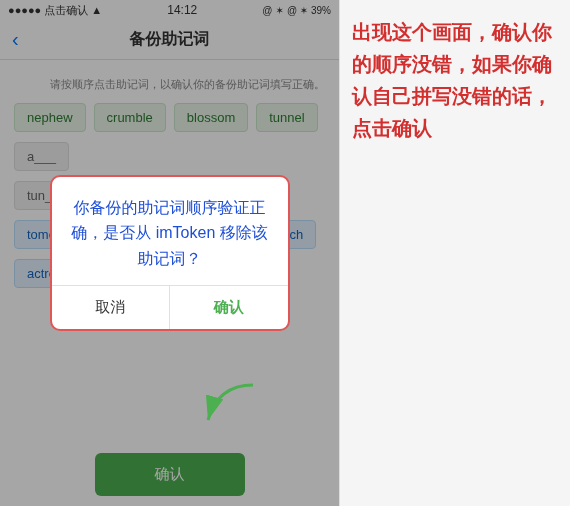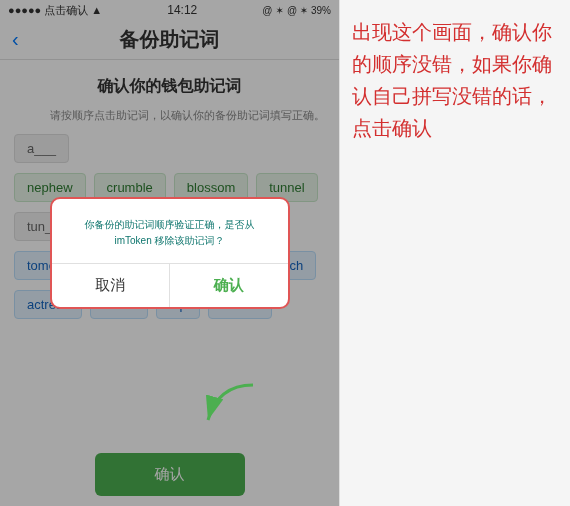--- a/index.html
+++ b/index.html
@@ -49,21 +49,21 @@
       position: relative;
     }
     .nav-back {
       position: absolute;
       left: 12px;
       font-size: 20px;
       color: #007aff;
       cursor: pointer;
     }
     .nav-title {
-      font-size: 20px;
+      font-size: 16px;
       font-weight: 600;
       color: #333;
     }
 
     
     .main-content {
       flex: 1;
       padding: 16px 14px 10px;
       display: flex;
       flex-direction: column;
@@ -147,22 +147,22 @@
       overflow: hidden;
       border: 2.5px solid #e05555;
     }
 
     .dialog-body {
       padding: 18px 16px 14px;
       text-align: center;
     }
 
     .dialog-message {
-      font-size: 10px;
-      color: #0f766e;
+      font-size: 16px;
+      color: #1d4ed8;
       line-height: 1.6;
     }
 
     .dialog-actions {
       display: flex;
       border-top: 1px solid #e0e0e0;
     }
 
     .dialog-btn {
       flex: 1;
@@ -201,21 +201,21 @@
       padding: 16px 12px;
       display: flex;
       flex-direction: column;
       gap: 8px;
     }
 
     .annotation-text {
       font-size: 20px;
       color: #d32f2f;
       line-height: 1.6;
-      font-weight: 400;
+      font-weight: 700;
       text-align: left;
     }
   </style>
 </head>
 <body>
 
 <div class="phone-section">
 
   <div class="status-bar">
     <div class="status-left">
@@ -230,32 +230,31 @@
       <span>@ ✶ 39%</span>
     </div>
   </div>
 
   <div class="nav-bar">
     <span class="nav-back">‹</span>
     <span class="nav-title">备份助记词</span>
   </div>
 
   <div class="main-content">
-    <div class="page-heading">确认你的钱包助记词</div>
     <div class="page-subtitle">请按顺序点击助记词，以确认你的备份助记词填写正确。</div>
-
-    <div class="word-row">
-      <div class="word-tag grey">a___</div>
-    </div>
 
     <div class="word-row">
       <div class="word-tag">nephew</div>
       <div class="word-tag">crumble</div>
       <div class="word-tag">blossom</div>
       <div class="word-tag">tunnel</div>
+    </div>
+
+    <div class="word-row">
+      <div class="word-tag grey">a___</div>
     </div>
 
     <div class="word-row">
       <div class="word-tag grey">tun___</div>
     </div>
 
     <div class="word-row">
       <div class="word-tag blue">tomorrow</div>
       <div class="word-tag blue">blossom</div>
       <div class="word-tag blue">nation</div>

